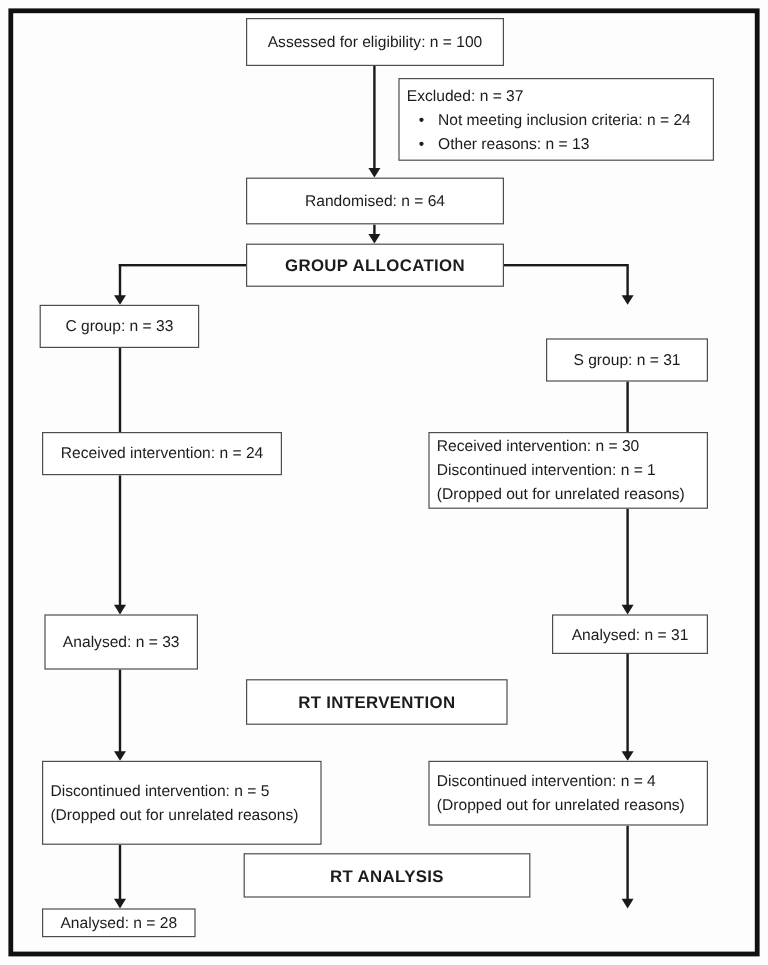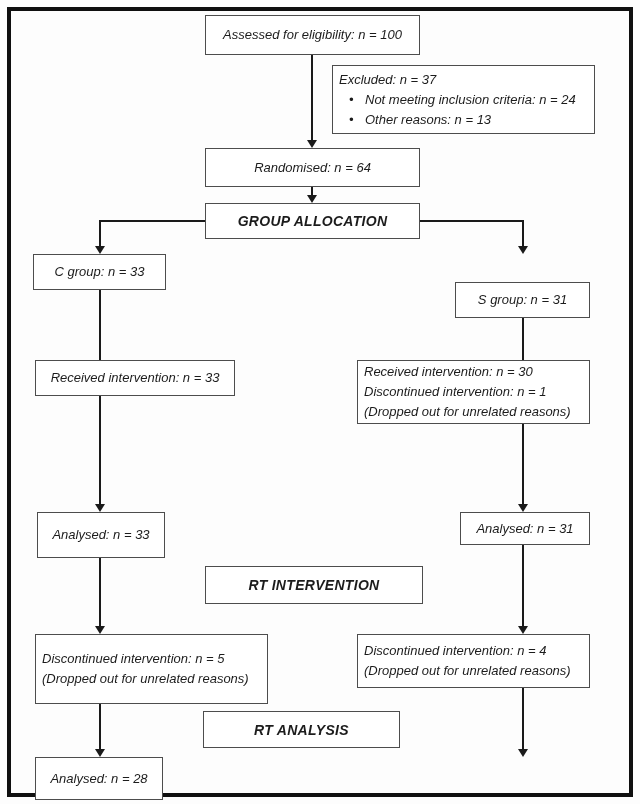--- a/index.html
+++ b/index.html
@@ -27,21 +27,20 @@
     background: #ffffff;
     border: 1.5px solid #4d4d4d;
     display: flex;
     align-items: center;
     justify-content: center;
     font-size: 13px;
     color: #1c1c1c;
     white-space: nowrap;
     z-index: 2;
     line-height: 18px;
-    font-style: italic;
   }
   .box.header {
     font-weight: 700;
     font-size: 14px;
     letter-spacing: 0.3px;
   }
   .box.multiline {
     flex-direction: column;
     align-items: flex-start;
     justify-content: center;
@@ -143,21 +142,21 @@
   <div class="box" style="left:33px; top:254px; width:133px; height:36px;">
     <span>C group: n = 33</span>
   </div>
 
   <div class="box" style="left:455px; top:254px; width:135px; height:36px;margin-top:28px;">
     <span>S group: n = 31</span>
   </div>
 
 
   <div class="box" style="left:35px; top:360px; width:200px; height:36px;">
-    <span>Received intervention: n = 33</span>
+    <span>Received intervention: n = 24</span>
   </div>
 
   <div class="box multiline" style="left:357px; top:360px; width:233px; height:64px;">
     <span>Received intervention: n = 30</span>
     <span>Discontinued intervention: n = 1</span>
     <span>(Dropped out for unrelated reasons)</span>
   </div>
 
 
   <div class="box" style="left:37px; top:512px; width:128px; height:46px;">
@@ -175,24 +174,24 @@
   <div class="box multiline" style="left:35px; top:634px; width:233px; height:70px;">
     <span>Discontinued intervention: n = 5</span>
     <span>(Dropped out for unrelated reasons)</span>
   </div>
 
   <div class="box multiline" style="left:357px; top:634px; width:233px; height:54px;">
     <span>Discontinued intervention: n = 4</span>
     <span>(Dropped out for unrelated reasons)</span>
   </div>
 
-  <div class="box header" style="left:203px; top:711px; width:197px; height:37px;justify-content:center;">
+  <div class="box header" style="left:203px; top:711px; width:239px; height:37px;justify-content:center;">
     <span>RT ANALYSIS</span>
   </div>
 
-  <div class="box" style="left:35px; top:757px; width:128px; height:43px;">
+  <div class="box" style="left:35px; top:757px; width:128px; height:24px;">
     <span>Analysed: n = 28</span>
   </div>
 
   <div class="box" style="left:466px; top:757px; width:130px; height:22px;margin-top:48px;">
     <span>Analysed: n = 26</span>
   </div>
 </div>
 
 </body></html>

